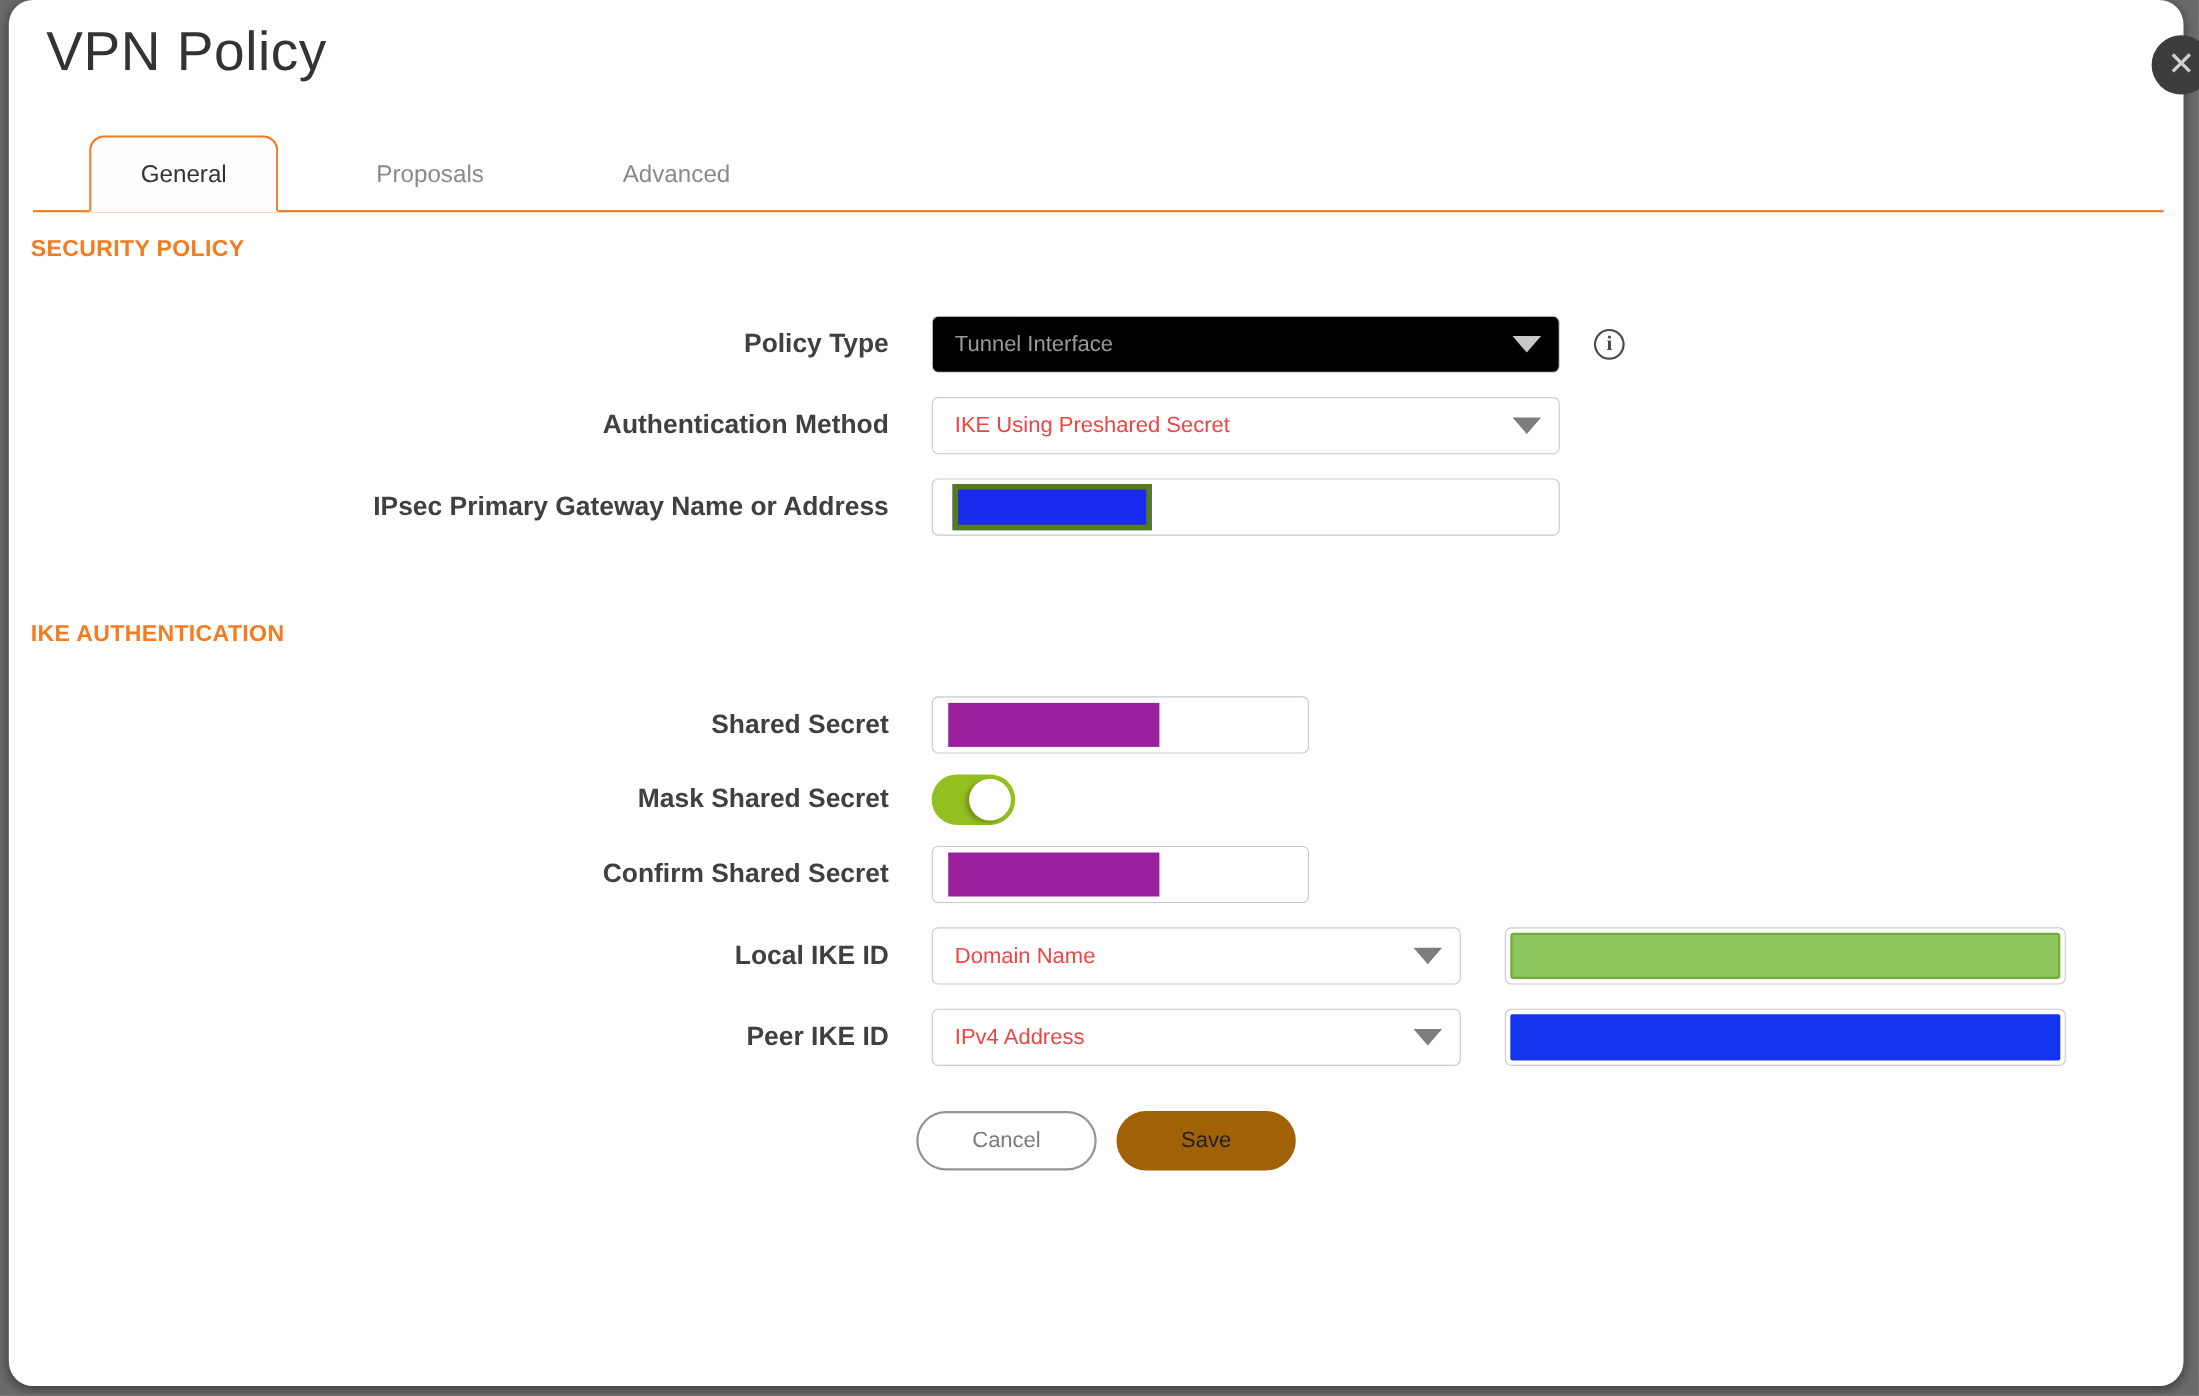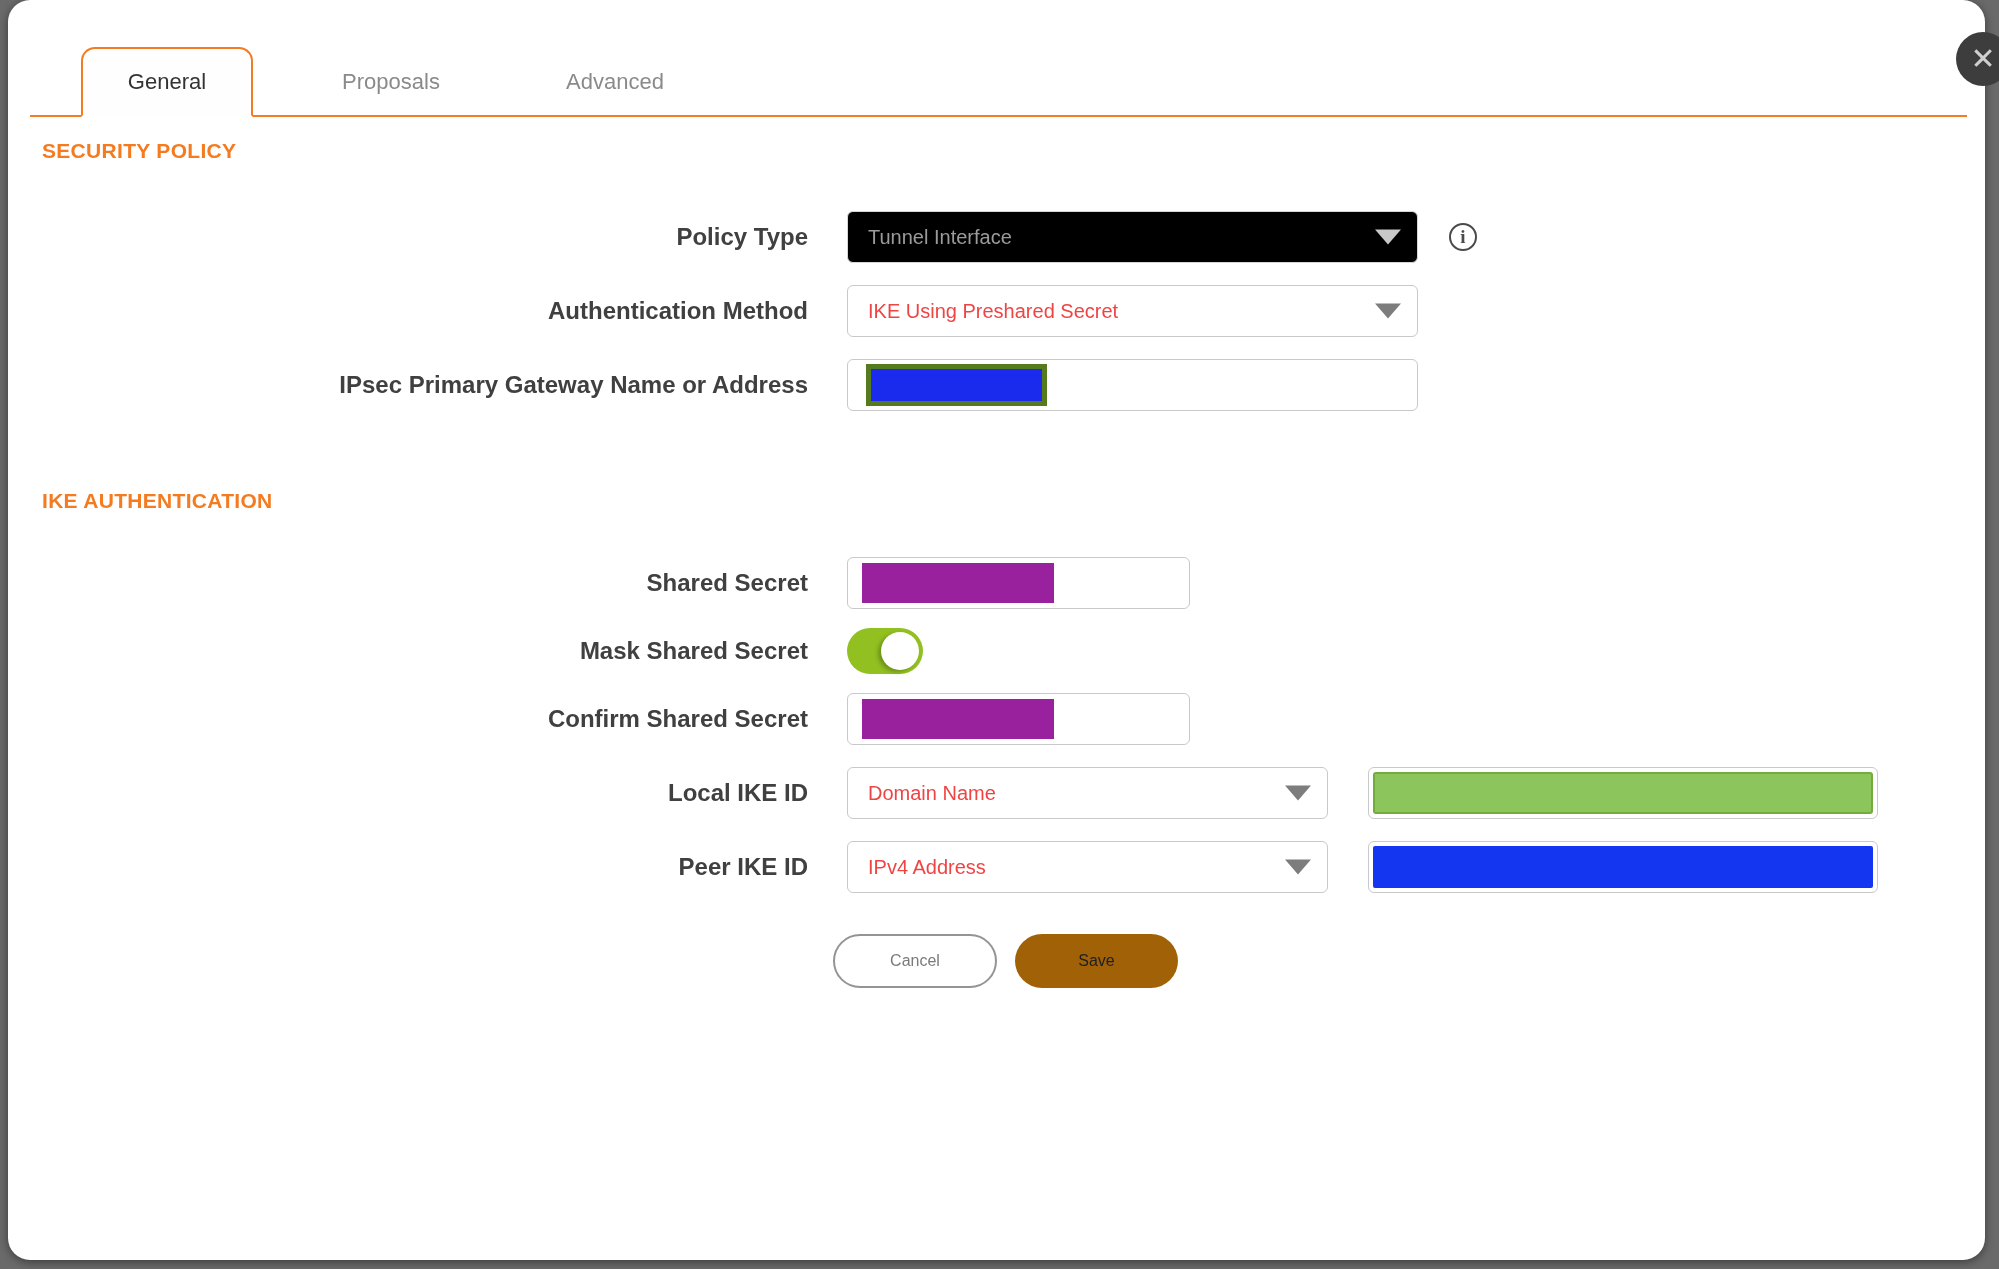--- a/index.html
+++ b/index.html
@@ -41,21 +41,21 @@
     display:flex; align-items:center; justify-content:center;
     font-size:22px; color:#333; cursor:pointer;
   }
   .tab-plain {
     width:172px; height:66px; margin-left:30px;
     display:flex; align-items:center; justify-content:center;
     font-size:22px; color:#8a8a8a; cursor:pointer;
   }
   
   .section-heading {
-    margin-left:34px; font-size:21px; font-weight:bold; color:#F47B20;
+    margin-left:20px; font-size:21px; font-weight:bold; color:#F47B20;
     letter-spacing:.3px;
   }
   .sec1 { margin-top:22px; }
   .sec2 { margin-top:78px; }
   .rows1 { margin-top:48px; }
   .rows2 { margin-top:44px; }
   
   .frow { display:flex; align-items:center; column-gap:39px; margin-bottom:22px; }
   .frow.tight { margin-bottom:19px; }
   .flabel {
@@ -101,33 +101,34 @@
     position:relative; cursor:pointer;
   }
   .toggle .knob {
     position:absolute; right:4px; top:4px; width:38px; height:38px;
     background:#ffffff; border-radius:50%;
     box-shadow:-3px 2px 4px rgba(0,0,0,.25);
   }
   
   .btn-row { display:flex; margin-left:825px; margin-top:41px; column-gap:18px; }
   .btn {
-    height:54px; border-radius:27px; font-size:16px;
+    height:54px; border-radius:27px; font-size:20px;
     display:flex; align-items:center; justify-content:center; cursor:pointer;
   }
   .btn-cancel { width:164px; background:#ffffff; border:2px solid #949494; color:#7a7a7a; }
   .btn-save   { width:163px; background:#a16207; border:none; color:#1f1f1f; font-weight:500; }
 </style>
 </head>
 <body>
 
 <div class="modal">
 
   <div class="close-btn">✕</div>
 
+  <h1 class="dialog-title">VPN Policy</h1>
 
   <div class="tabbar">
     <div class="tab-active">
       <span>General</span>
     </div>
     <div class="tab-plain">
       <span>Proposals</span>
     </div>
     <div class="tab-plain">
       <span>Advanced</span>

